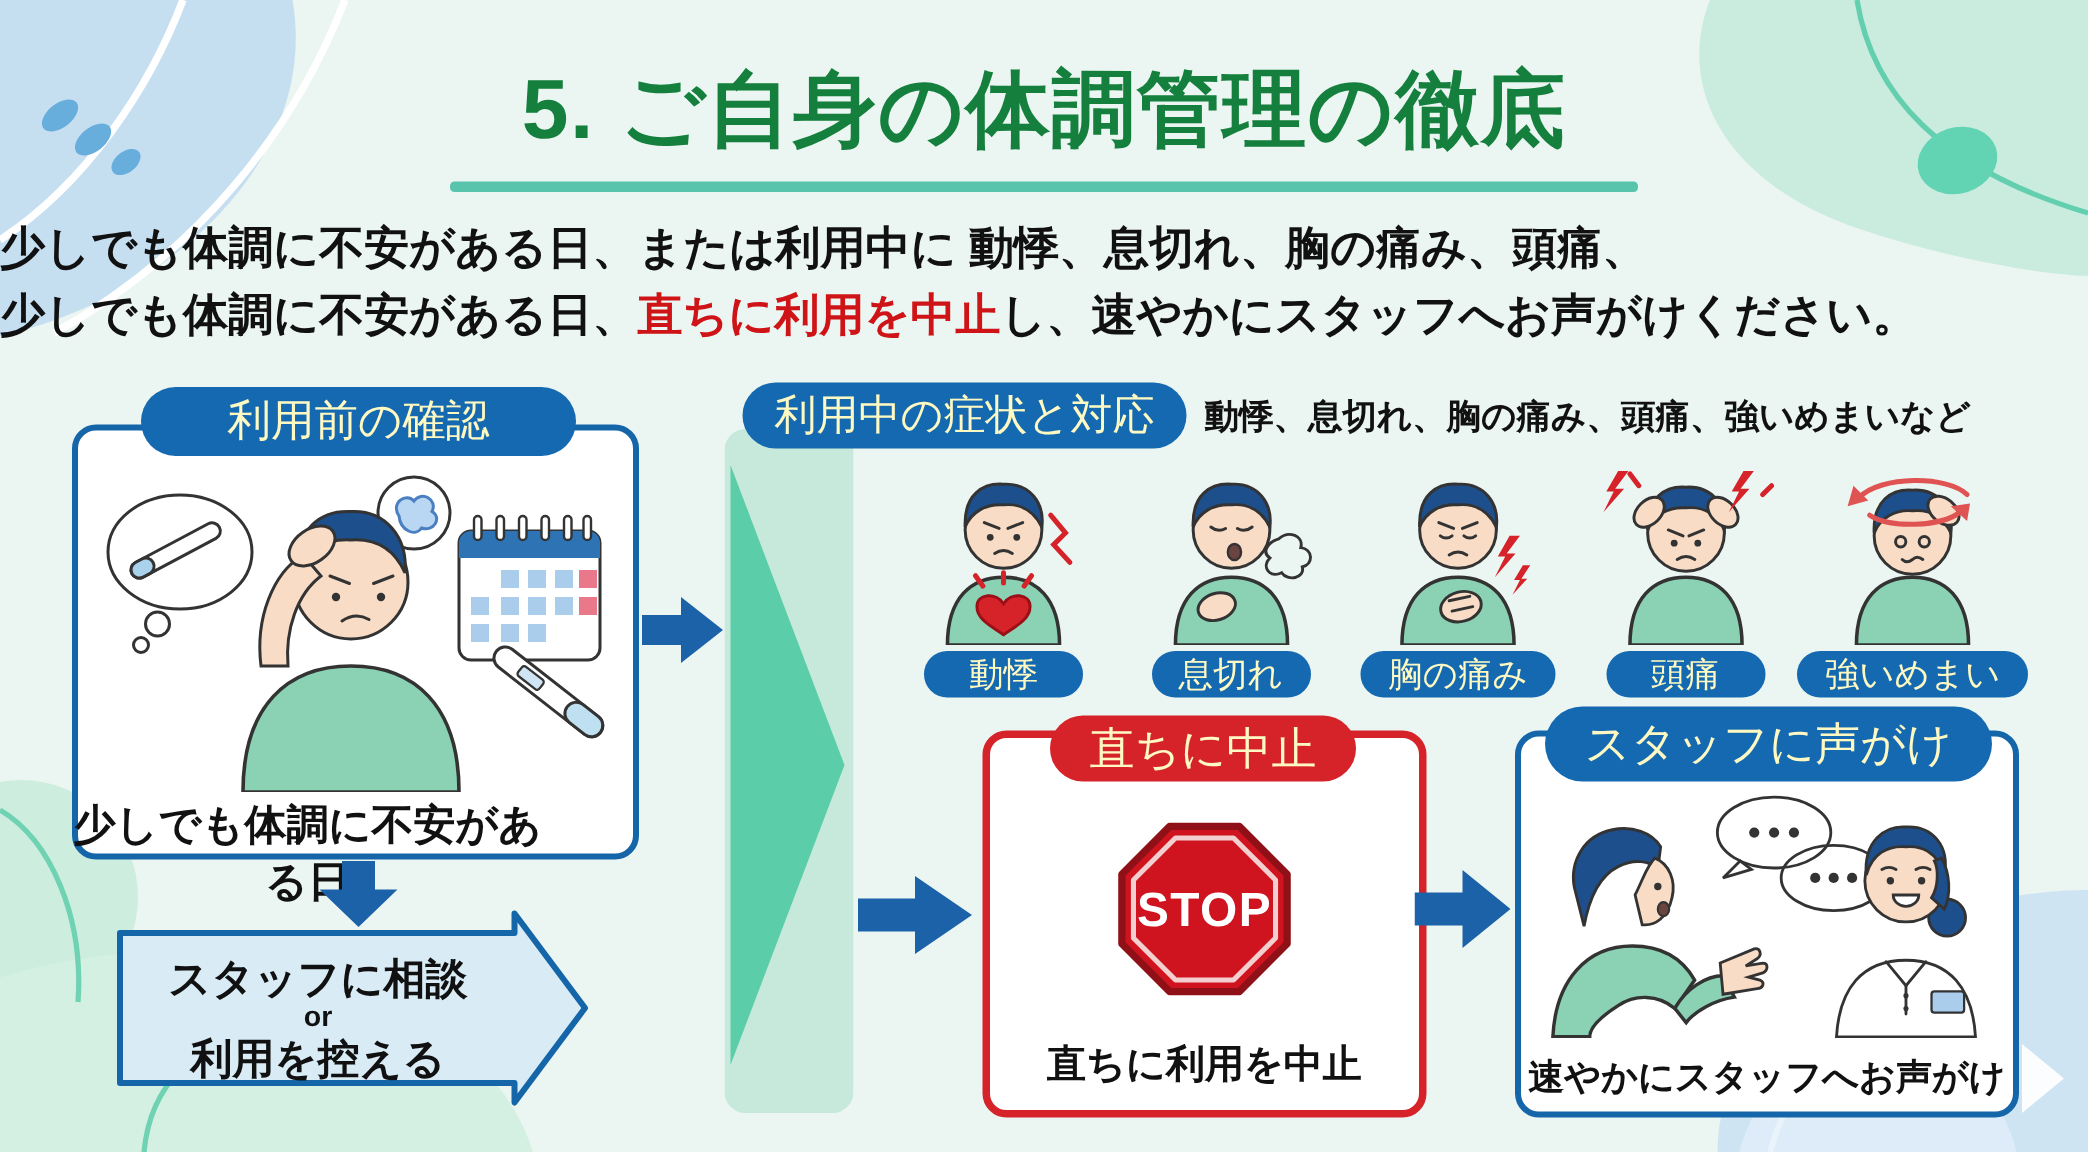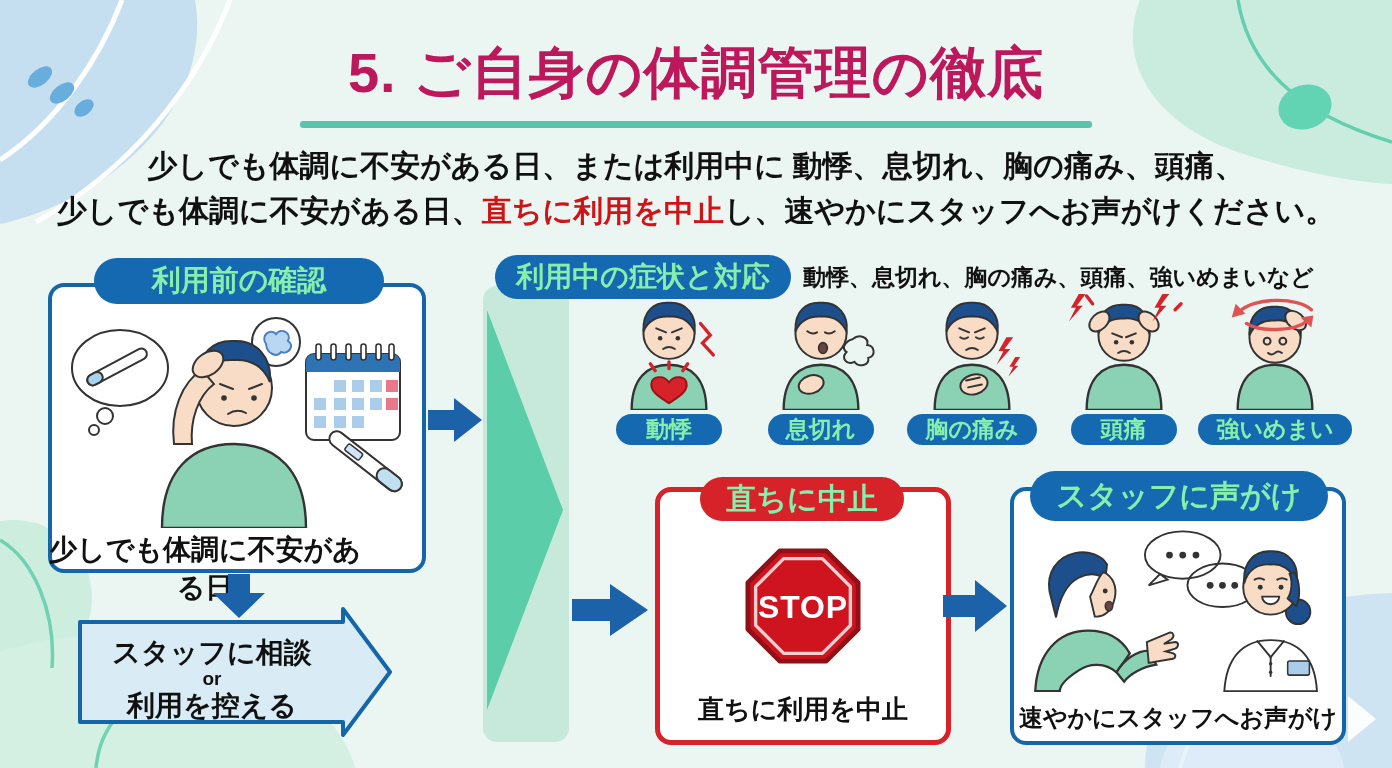--- a/index.html
+++ b/index.html
@@ -3,34 +3,34 @@
 <meta charset="utf-8">
 <style>
   * { margin:0; padding:0; box-sizing:border-box; }
   html,body { width:1392px; height:768px; }
   body { font-family:"Liberation Sans","DejaVu Sans",sans-serif; }
   .page { position:relative; width:1392px; height:768px; background:#ebf5f2; overflow:hidden; }
   .abs { position:absolute; }
   .bg-decor { position:absolute; inset:0; z-index:0; }
   .layer { position:absolute; inset:0; z-index:1; }
 
-  .page-title { top:36px; left:0; width:100%; text-align:center; font-size:56px; font-weight:900; color:#be185d; letter-spacing:1px; }
+  .page-title { top:36px; left:0; width:100%; text-align:center; font-size:56px; font-weight:900; color:#15803d; letter-spacing:1px; }
   .title-underline { left:300px; top:121px; width:792px; height:7px; background:#57c4ab; border-radius:3px; }
-  .intro { top:143px; left:0; width:100%; text-align:center; font-size:30px; font-weight:800; color:#111; line-height:45px;font-family:Liberation Serif, serif; }
+  .intro { top:143px; left:0; width:100%; font-size:30px; font-weight:800; color:#111; line-height:45px; }
   .intro .red { color:#cf1417; }
 
   .panel { background:#fff; border:4px solid #1566a9; border-radius:16px; }
   .panel-red { background:#fff; border:5px solid #d6232a; border-radius:16px; }
-  .pill { display:flex; align-items:center; justify-content:center; color:#86efac; font-weight:700; border-radius:26px; z-index:3; white-space:nowrap; }
+  .pill { display:flex; align-items:center; justify-content:center; color:#fef9c3; font-weight:400; border-radius:26px; z-index:3; white-space:nowrap; }
   .pill-blue { background:#1569b0; }
   .pill-red { background:#d6232a; }
 
   .caption { text-align:center; font-weight:800; color:#111; }
 
-  .symptom-row { left:598px; top:292px; width:748px; display:flex; justify-content:space-between;text-align:right; }
+  .symptom-row { left:598px; top:312px; width:748px; display:flex; justify-content:space-between;text-align:right; }
   .symptom { width:142px; display:flex; flex-direction:column; align-items:center; }
   .symptom-pill { margin-top:4px; min-width:106px; height:31px; padding:0 18px; font-size:23px; border-radius:16px; }
 
   .action-text { text-align:center; font-weight:800; color:#111; line-height:1.12; }
   .action-text .l1,.action-text .l3 { font-size:28px; }
   .action-text .l2 { font-size:19px; }
 
   
   .skin { fill:#f8dcc6; stroke:#333; stroke-width:2; }
   .hair { fill:#1d4f8c; stroke:#333; stroke-width:2; }

